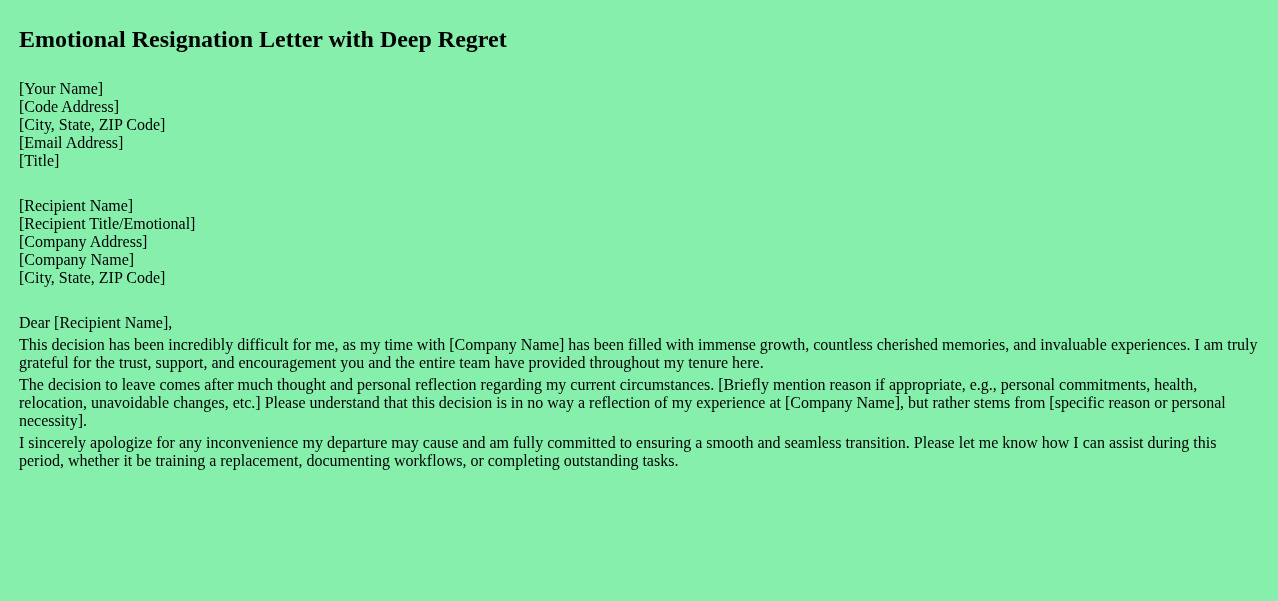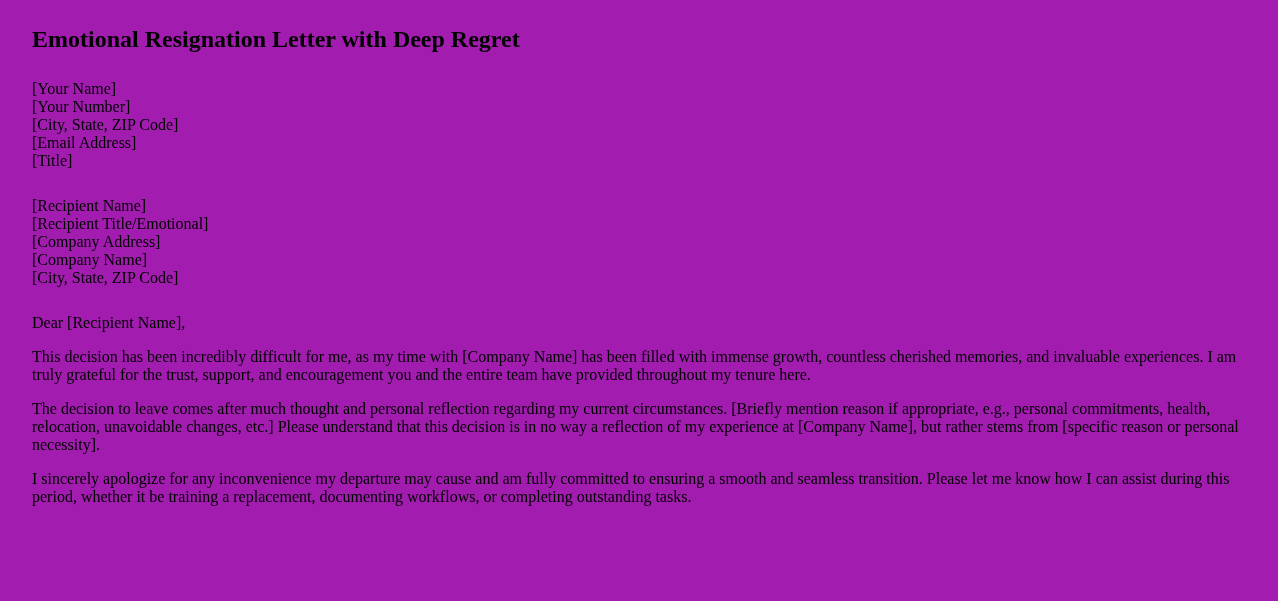--- a/index.html
+++ b/index.html
@@ -4,54 +4,54 @@
 <style>
   html, body {
     margin: 0;
     padding: 0;
     background: #ffffff;
   }
   .page {
     width: 1278px;
     height: 601px;
     box-sizing: border-box;
-    padding: 0 32px;
+    padding: 0 19px;
     overflow: hidden;
-    background: #a21caf;
+    background: #86efac;
     color: #000000;
     font-family: "Liberation Serif", "DejaVu Serif", serif;
     font-size: 16px;
     line-height: normal;
   }
   h1.doc-title {
     font-size: 24px;
     font-weight: bold;
     margin: 26px 0 18px 0;
     color: #000000;
   }
   .block {
     margin: 27px 0;
   }
   .block .line {
     display: block;
   }
   p.para {
-    margin: 16px 0;
+    margin: 4px 0;
   }
 </style>
 </head>
 <body>
 
 <div class="page">
 
   <h1 class="doc-title">Emotional Resignation Letter with Deep Regret</h1>
 
   <div class="block">
     <span class="line">[Your Name]</span>
-    <span class="line">[Your Number]</span>
+    <span class="line">[Code Address]</span>
     <span class="line">[City, State, ZIP Code]</span>
     <span class="line">[Email Address]</span>
     <span class="line">[Title]</span>
   </div>
 
   <div class="block">
     <span class="line">[Recipient Name]</span>
     <span class="line">[Recipient Title/Emotional]</span>
     <span class="line">[Company Address]</span>
     <span class="line">[Company Name]</span>

